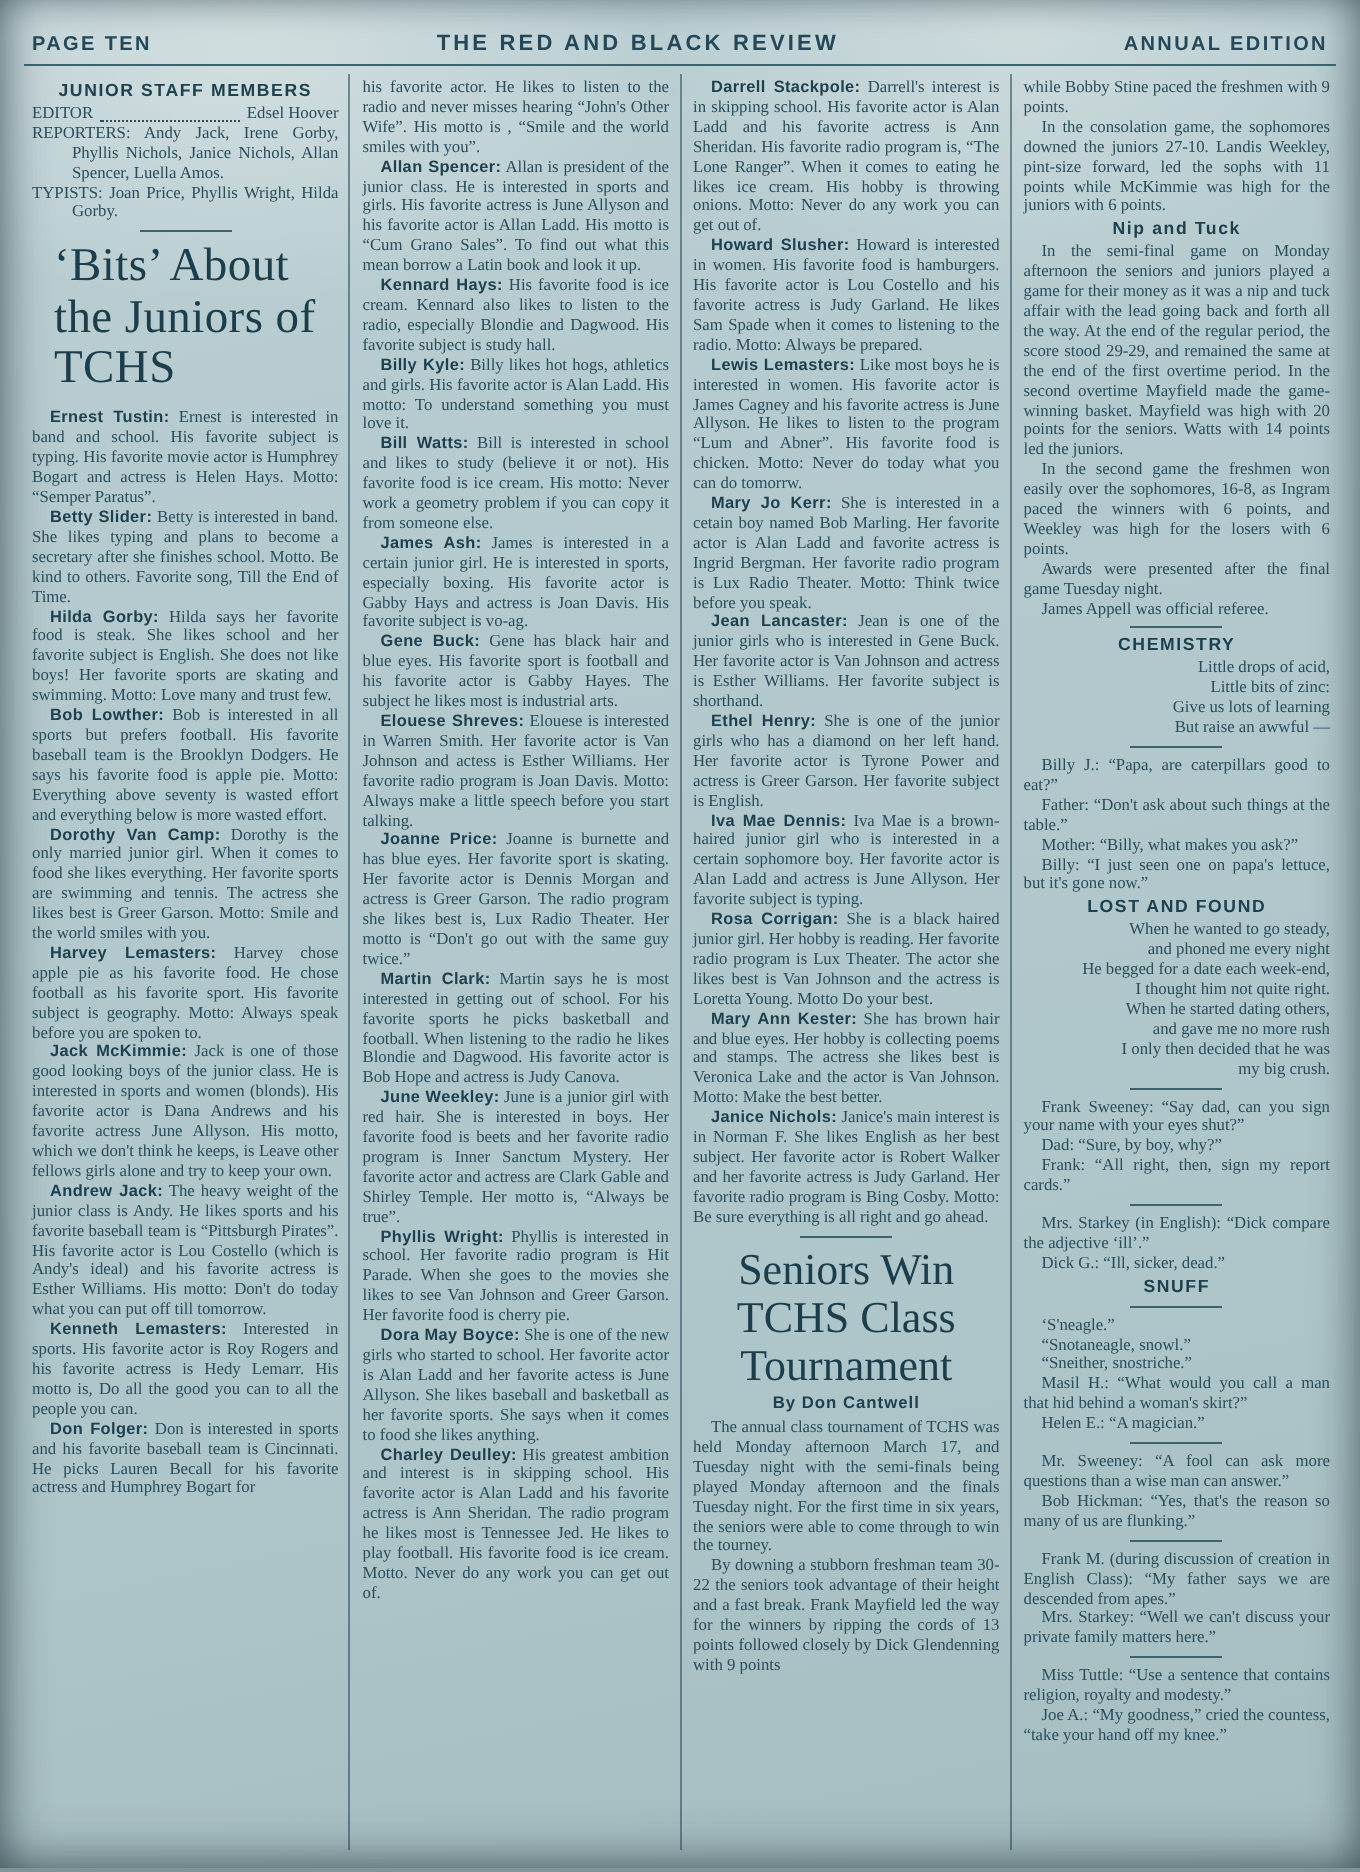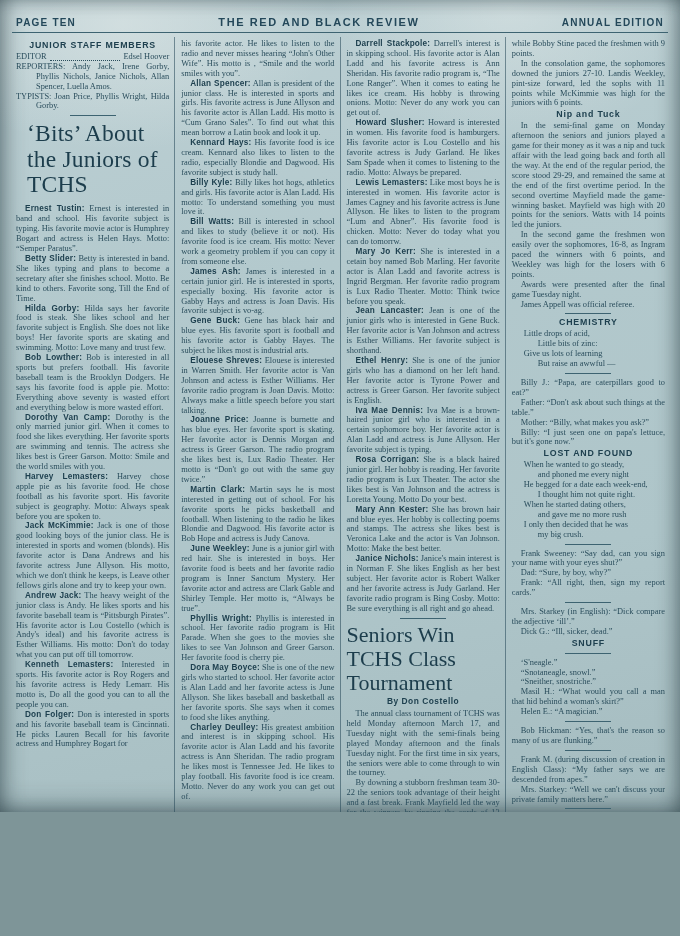--- a/index.html
+++ b/index.html
@@ -2,21 +2,21 @@
 <html><head>
 <meta charset="utf-8">
 <style>
   html,body{margin:0;padding:0;}
   body{
     width:680px;height:936px;overflow:hidden;
     background:#7e9598;
     font-family:"Liberation Serif",serif;
   }
   .paper{
-    position:relative;width:680px;height:812px;overflow:hidden;
+    position:relative;width:680px;height:934px;overflow:hidden;
     background:
       radial-gradient(ellipse 300px 180px at 18% 3%, rgba(235,240,238,.45), rgba(235,240,238,0) 70%),
       radial-gradient(ellipse 260px 200px at 75% 1%, rgba(235,240,238,.4), rgba(235,240,238,0) 70%),
       linear-gradient(168deg,#bdd0d4 0%,#b3c9cd 35%,#aec5c9 70%,#a5bcc0 100%);
     box-shadow:
       inset 14px 0 22px -10px rgba(25,45,50,.45),
       inset -12px 0 20px -8px rgba(25,45,50,.40),
       inset 0 -16px 26px -12px rgba(25,45,50,.45),
       inset 0 10px 18px -10px rgba(25,45,50,.25);
     color:#2a4d5c;
@@ -51,38 +51,38 @@
   }
   .headline{
     font-family:"Liberation Serif",serif;font-weight:400;
     font-size:23.5px;line-height:1.08;letter-spacing:.2px;
     color:#1c3d4c;text-align:left;text-indent:0;
     margin:5px 0 7px 11px;
   }
   .headline2{
     font-family:"Liberation Serif",serif;font-weight:400;
     font-size:22px;line-height:1.1;color:#1c3d4c;
-    text-align:left;text-indent:0;margin:4px 0 2px 0;
+    text-align:center;text-indent:0;margin:4px 0 2px 0;
   }
   .boxhead,.subhead{
     font-family:"Liberation Sans",sans-serif;font-weight:bold;
     font-size:8.8px;letter-spacing:.8px;text-align:center;
     color:#1e404f;margin:2px 0 1px 0;text-indent:0;
   }
   .byline{
     font-family:"Liberation Sans",sans-serif;font-weight:bold;
     font-size:8.4px;letter-spacing:.5px;text-align:center;
     color:#1e404f;margin:1px 0 2px 0;
   }
   .rule{
     width:46px;border:0;border-top:1px solid #3d6371;
     margin:4px auto 4px auto;
   }
   .poem{margin:0 0 2px 0;}
-  .poem-line{text-align:left;padding-left:12px;text-indent:0;}
+  .poem-line{text-align:right;padding-left:12px;text-indent:0;}
   .poem-line.alt{padding-left:26px;}
   .leaderline{display:flex;align-items:flex-end;text-indent:0;}
   .leader-dots{flex:1;border-bottom:1.6px dotted #2a4d5c;margin:0 3px 1px 3px;min-width:12px;}
 </style>
 </head>
 <body>
 
 <div class="paper">
   <div class="masthead">
     <span class="mast-left">PAGE TEN</span>
@@ -135,21 +135,21 @@
         <p class="para"><span class="lead">Lewis Lemasters:</span> <span>Like most boys he is interested in women. His favorite actor is James Cagney and his favorite actress is June Allyson. He likes to listen to the program “Lum and Abner”. His favorite food is chicken. Motto: Never do today what you can do tomorrw.</span></p>
         <p class="para"><span class="lead">Mary Jo Kerr:</span> <span>She is interested in a cetain boy named Bob Marling. Her favorite actor is Alan Ladd and favorite actress is Ingrid Bergman. Her favorite radio program is Lux Radio Theater. Motto: Think twice before you speak.</span></p>
         <p class="para"><span class="lead">Jean Lancaster:</span> <span>Jean is one of the junior girls who is interested in Gene Buck. Her favorite actor is Van Johnson and actress is Esther Williams. Her favorite subject is shorthand.</span></p>
         <p class="para"><span class="lead">Ethel Henry:</span> <span>She is one of the junior girls who has a diamond on her left hand. Her favorite actor is Tyrone Power and actress is Greer Garson. Her favorite subject is English.</span></p>
         <p class="para"><span class="lead">Iva Mae Dennis:</span> <span>Iva Mae is a brown-haired junior girl who is interested in a certain sophomore boy. Her favorite actor is Alan Ladd and actress is June Allyson. Her favorite subject is typing.</span></p>
         <p class="para"><span class="lead">Rosa Corrigan:</span> <span>She is a black haired junior girl. Her hobby is reading. Her favorite radio program is Lux Theater. The actor she likes best is Van Johnson and the actress is Loretta Young. Motto Do your best.</span></p>
         <p class="para"><span class="lead">Mary Ann Kester:</span> <span>She has brown hair and blue eyes. Her hobby is collecting poems and stamps. The actress she likes best is Veronica Lake and the actor is Van Johnson. Motto: Make the best better.</span></p>
         <p class="para"><span class="lead">Janice Nichols:</span> <span>Janice's main interest is in Norman F. She likes English as her best subject. Her favorite actor is Robert Walker and her favorite actress is Judy Garland. Her favorite radio program is Bing Cosby. Motto: Be sure everything is all right and go ahead.</span></p>
         <hr class="rule">
         <h2 class="headline2">Seniors Win TCHS Class Tournament</h2>
-        <p class="byline">By Don Costello</p>
+        <p class="byline">By Don Cantwell</p>
         <p class="para"><span>The annual class tournament of TCHS was held Monday afternoon March 17, and Tuesday night with the semi-finals being played Monday afternoon and the finals Tuesday night. For the first time in six years, the seniors were able to come through to win the tourney.</span></p>
         <p class="para"><span>By downing a stubborn freshman team 30-22 the seniors took advantage of their height and a fast break. Frank Mayfield led the way for the winners by ripping the cords of 13 points followed closely by Dick Glendenning with 9 points</span></p>
       </div>
     <div class="col">
         <p class="cont">while Bobby Stine paced the freshmen with 9 points.</p>
         <p class="para"><span>In the consolation game, the sophomores downed the juniors 27-10. Landis Weekley, pint-size forward, led the sophs with 11 points while McKimmie was high for the juniors with 6 points.</span></p>
         <p class="subhead">Nip and Tuck</p>
         <p class="para"><span>In the semi-final game on Monday afternoon the seniors and juniors played a game for their money as it was a nip and tuck affair with the lead going back and forth all the way. At the end of the regular period, the score stood 29-29, and remained the same at the end of the first overtime period. In the second overtime Mayfield made the game-winning basket. Mayfield was high with 20 points for the seniors. Watts with 14 points led the juniors.</span></p>
         <p class="para"><span>In the second game the freshmen won easily over the sophomores, 16-8, as Ingram paced the winners with 6 points, and Weekley was high for the losers with 6 points.</span></p>
         <p class="para"><span>Awards were presented after the final game Tuesday night.</span></p>
@@ -186,20 +186,21 @@
         <p class="para"><span>Mrs. Starkey (in English): “Dick compare the adjective ‘ill’.”</span></p>
         <p class="para"><span>Dick G.: “Ill, sicker, dead.”</span></p>
         <p class="subhead">SNUFF</p>
         <hr class="rule">
         <p class="para"><span>‘S'neagle.”</span></p>
         <p class="para"><span>“Snotaneagle, snowl.”</span></p>
         <p class="para"><span>“Sneither, snostriche.”</span></p>
         <p class="para"><span>Masil H.: “What would you call a man that hid behind a woman's skirt?”</span></p>
         <p class="para"><span>Helen E.: “A magician.”</span></p>
         <hr class="rule">
+        <p class="para"><span>Mr. Sweeney: “A fool can ask more questions than a wise man can answer.”</span></p>
         <p class="para"><span>Bob Hickman: “Yes, that's the reason so many of us are flunking.”</span></p>
         <hr class="rule">
         <p class="para"><span>Frank M. (during discussion of creation in English Class): “My father says we are descended from apes.”</span></p>
         <p class="para"><span>Mrs. Starkey: “Well we can't discuss your private family matters here.”</span></p>
         <hr class="rule">
         <p class="para"><span>Miss Tuttle: “Use a sentence that contains religion, royalty and modesty.”</span></p>
         <p class="para"><span>Joe A.: “My goodness,” cried the countess, “take your hand off my knee.”</span></p>
       </div>
   </div>
 </div>

